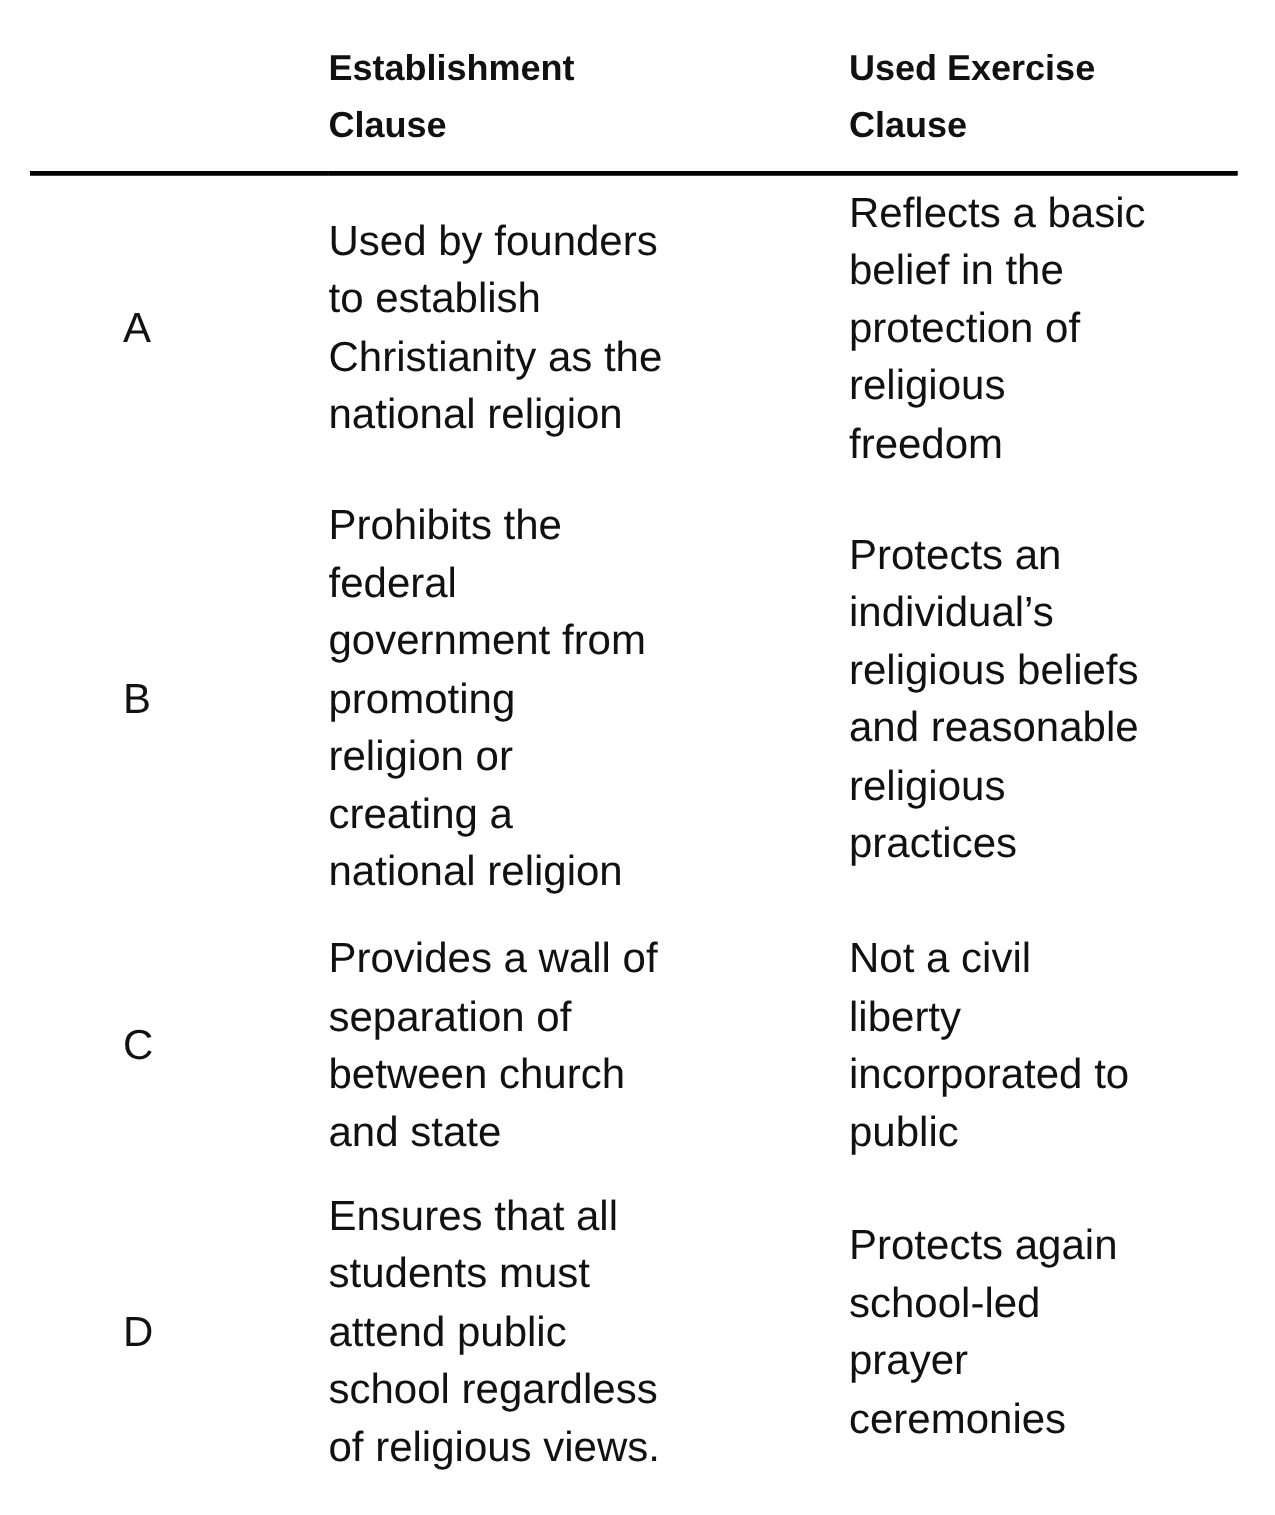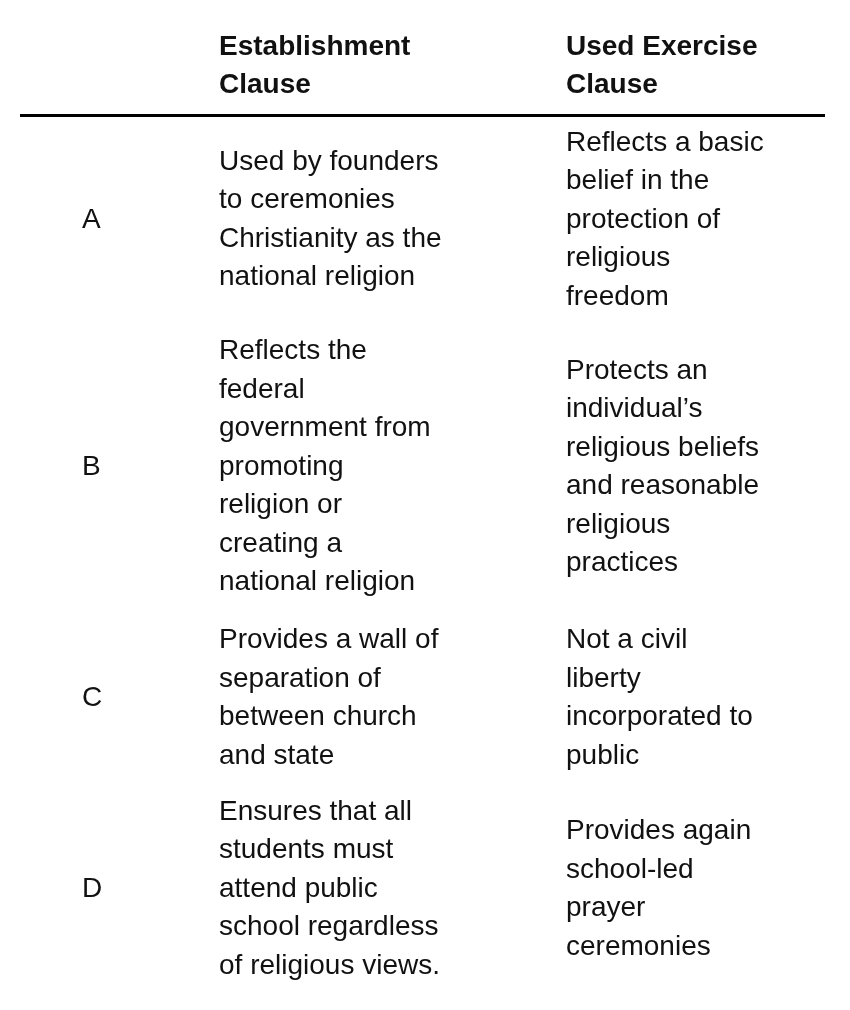--- a/index.html
+++ b/index.html
@@ -18,21 +18,21 @@
     border-collapse: collapse;
     table-layout: fixed;
     margin-left: 20px;
     width: 805px;
   }
   col.c-letter { width: 199px; }
   col.c-est    { width: 347px; }
   col.c-free   { width: 259px; }
 
   th {
-    font-size: 28px;
+    font-size: 24px;
     line-height: 38.5px;
     font-weight: 700;
     text-align: left;
     vertical-align: bottom;
     padding: 0 0 10px 0;
     white-space: pre-line;
     border-bottom: 3px solid #000000;
   }
   tr.header-row { height: 115px; }
 
@@ -67,32 +67,32 @@
       <th>Establishment
 Clause</th>
       <th>Used Exercise
 Clause</th>
     </tr>
   </thead>
   <tbody>
     <tr class="row-a">
       <td class="letter-cell">A</td>
       <td>Used by founders
-to ceremonies
+to establish
 Christianity as the
 national religion</td>
       <td>Reflects a basic
 belief in the
 protection of
 religious
 freedom</td>
     </tr>
     <tr class="row-b">
       <td class="letter-cell">B</td>
-      <td>Reflects the
+      <td>Prohibits the
 federal
 government from
 promoting
 religion or
 creating a
 national religion</td>
       <td>Protects an
 individual’s
 religious beliefs
 and reasonable
@@ -110,19 +110,19 @@
 incorporated to
 public</td>
     </tr>
     <tr class="row-d">
       <td class="letter-cell">D</td>
       <td>Ensures that all
 students must
 attend public
 school regardless
 of religious views.</td>
-      <td>Provides again
+      <td>Protects again
 school-led
 prayer
 ceremonies</td>
     </tr>
   </tbody>
 </table>
 
 </body></html>

